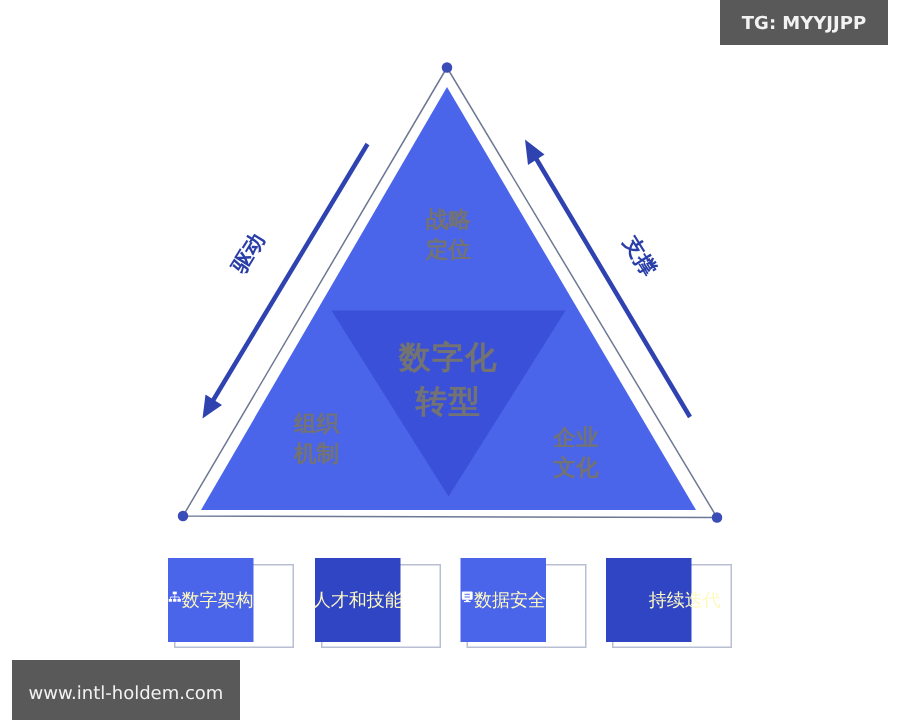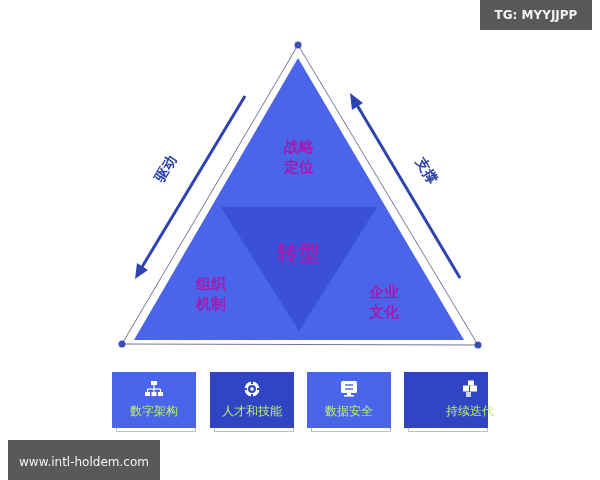--- a/index.html
+++ b/index.html
@@ -2,38 +2,38 @@
 <html><head>
 <meta charset="utf-8">
 <style>
   html, body { margin: 0; padding: 0; }
   body {
     width: 600px; height: 480px; background: #ffffff; position: relative; overflow: hidden;
     font-family: "DejaVu Sans", "Liberation Sans", sans-serif;
   }
   #diagram { position: absolute; left: 0; top: 0; }
   .tri-label {
-    position: absolute; color: #a21caf; font-weight: bold; text-align: center;
+    position: absolute; color: #737373; font-weight: bold; text-align: center;
     line-height: 1.3; transform: translate(-50%, -50%); white-space: nowrap;
   }
   .tri-label.small { font-size: 15px; }
   .tri-label.big { font-size: 21px; line-height: 1.4; letter-spacing: 1px; }
   .arrow-label {
     position: absolute; color: #2a3ea8; font-size: 14px; font-weight: bold;
     white-space: nowrap; transform-origin: center center;
   }
   .card-wrap { position: absolute; width: 80px; height: 56px; }
   .card-shadow {
     position: absolute; left: 4px; top: 4px; width: 80px; height: 56px;
     background: #ffffff; border: 1px solid #b9bfd3; box-sizing: border-box;
   }
   .card {
-    position: absolute; left: 0; top: 0; width: 84px; height: 56px;
-    display: flex; flex-direction: column; align-items: center; justify-content: center;
-    color: #bef264; box-sizing: border-box;
+    position: absolute; left: 0; top: 0; width: 57px; height: 56px;
+    display: flex; flex-direction: row; align-items: center; justify-content: center;
+    color: #fef9c3; box-sizing: border-box;
   }
   .card .icon { width: 20px; height: 18px; margin-bottom: 5px; }
   .card .label { font-size: 12px; white-space: nowrap; }
   .badge {
     position: absolute; background: #595959; color: #f2f2f2; font-weight: bold;
     display: flex; align-items: center; justify-content: center;
     font-family: "DejaVu Sans", sans-serif;
   }
 </style>
 </head>
@@ -68,20 +68,21 @@
 </div>
 <div class="tri-label small" style="left:211px; top:294px;font-family:Liberation Serif, serif;">
   <div>组织</div>
   <div>机制</div>
 </div>
 <div class="tri-label small" style="left:384px; top:302px;">
   <div>企业</div>
   <div>文化</div>
 </div>
 <div class="tri-label big" style="left:299px; top:254px;">
+  <div>数字化</div>
   <div>转型</div>
 </div>
 
 <div class="arrow-label" style="left:152px; top:160px; transform: rotate(-58deg);">驱动</div>
 <div class="arrow-label" style="left:412px; top:162px; transform: rotate(58deg);">支撑</div>
 
 <div class="card-wrap" style="left:112px; top:372px;">
   <div class="card-shadow"></div>
   <div class="card" style="background:#4a64ea;">
     <svg class="icon" viewBox="0 0 20 18">

